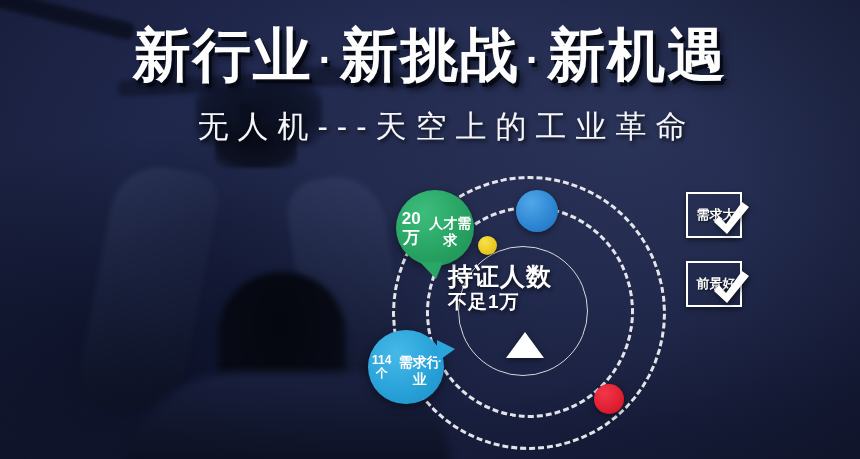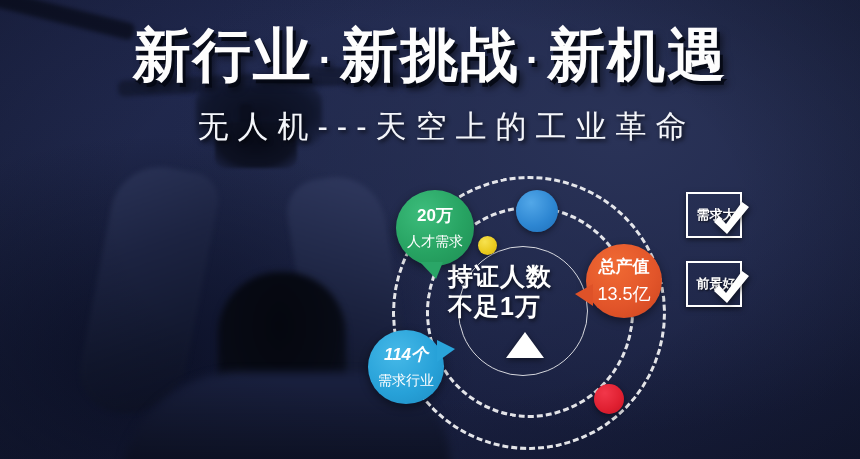--- a/index.html
+++ b/index.html
@@ -122,41 +122,41 @@
     position:absolute; left:88px; top:76px; width:128px; height:128px;
     border-radius:50%;
     border:1.5px solid rgba(255,255,255,.82);
   }
   .core-text {
     position:absolute; left:78px; top:92px; width:148px;
     text-align:left; color:#ffffff;
     text-shadow: 1px 2px 4px rgba(0,0,0,.7);
   }
   .core-text .l1 { font-size:25px; font-weight:bold; letter-spacing:1px; line-height:1.12; }
-  .core-text .l2 { font-size:25px; font-weight:bold; letter-spacing:1px; line-height:1.3; }
+  .core-text .l2 { font-size:19px; font-weight:bold; letter-spacing:1px; line-height:1.3; }
   .core-tri {
     position:absolute; left:136px; top:162px;
     width:0; height:0;
     border-left:19px solid transparent;
     border-right:19px solid transparent;
     border-bottom:26px solid #ffffff;
     filter: drop-shadow(0 2px 3px rgba(0,0,0,.5));
   }
 
   
   .bubble {
     position:absolute;
     border-radius:50%;
-    display:flex; flex-direction:column;
-    align-items:center; justify-content:center;
+    display:flex; flex-direction:row;
+    align-items:center; 
     color:#ffffff; text-align:center;
     box-shadow: 0 3px 10px rgba(0,0,0,.45);
   }
   .bubble .b1 { font-weight:bold; line-height:1.12; }
-  .bubble .b2 { font-weight:normal; line-height:1.2;margin-top:8px; }
+  .bubble .b2 { font-weight:bold; line-height:1.2;margin-top:8px; }
   .bubble::after {
     content:"";
     position:absolute;
     width:0; height:0;
   }
 
   .bubble.green {
     left:26px; top:20px; width:78px; height:76px;
     background: radial-gradient(circle at 36% 30%, #3dbd7c 0%, #27a362 55%, #1e8d53 100%);
   }
@@ -166,21 +166,21 @@
     left:24px; bottom:-13px;
     border-left:16px solid transparent;
     border-right:7px solid transparent;
     border-top:17px solid #2aa667;
   }
 
   .bubble.cyan {
     left:-2px; top:160px; width:76px; height:74px;
     background: radial-gradient(circle at 38% 32%, #46b9e8 0%, #27a1d8 58%, #1d8cc2 100%);
   }
-  .bubble.cyan .b1 { font-size:17px;font-style:italic; }
+  .bubble.cyan .b1 { font-size:12px; }
   .bubble.cyan .b2 { font-size:14px; }
   .bubble.cyan::after {
     right:-11px; top:10px;
     border-top:9px solid transparent;
     border-bottom:13px solid transparent;
     border-left:18px solid #2aa4da;
   }
 
   .bubble.orange {
     left:216px; top:74px; width:76px; height:74px;
@@ -266,24 +266,20 @@
     <div class="bubble green">
       <div class="b1">20万</div>
       <div class="b2">人才需求</div>
     </div>
 
     <div class="bubble cyan">
       <div class="b1">114个</div>
       <div class="b2">需求行业</div>
     </div>
 
-    <div class="bubble orange">
-      <div class="b1">总产值</div>
-      <div class="b2">13.5亿</div>
-    </div>
 
     <div class="dot blue"></div>
     <div class="dot yellow"></div>
     <div class="dot red"></div>
   </div>
 
   <div class="checklist">
 
     <div class="check-item">
       <div class="cl">需求大</div>

